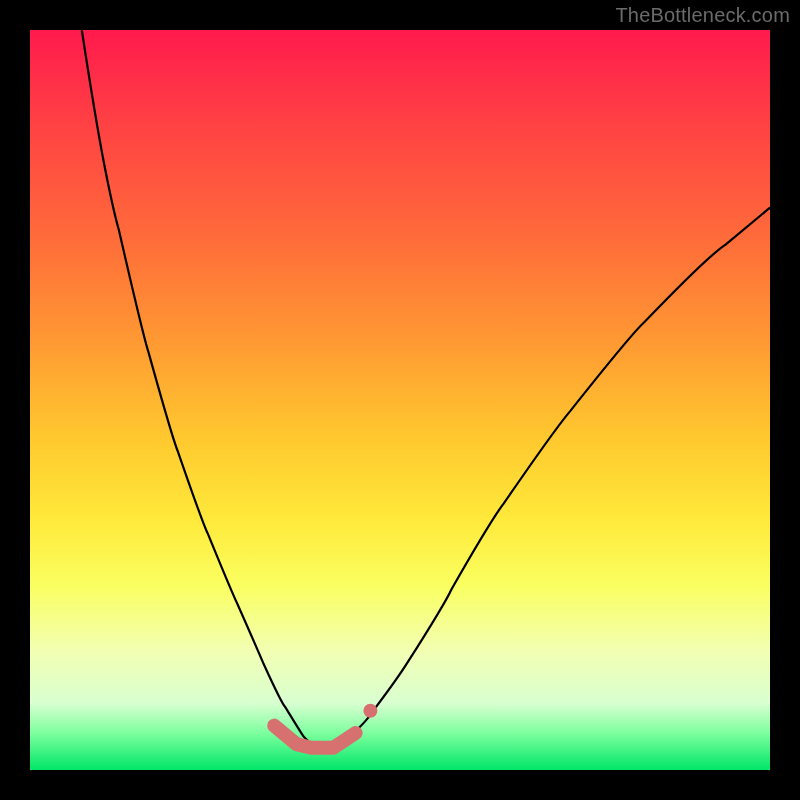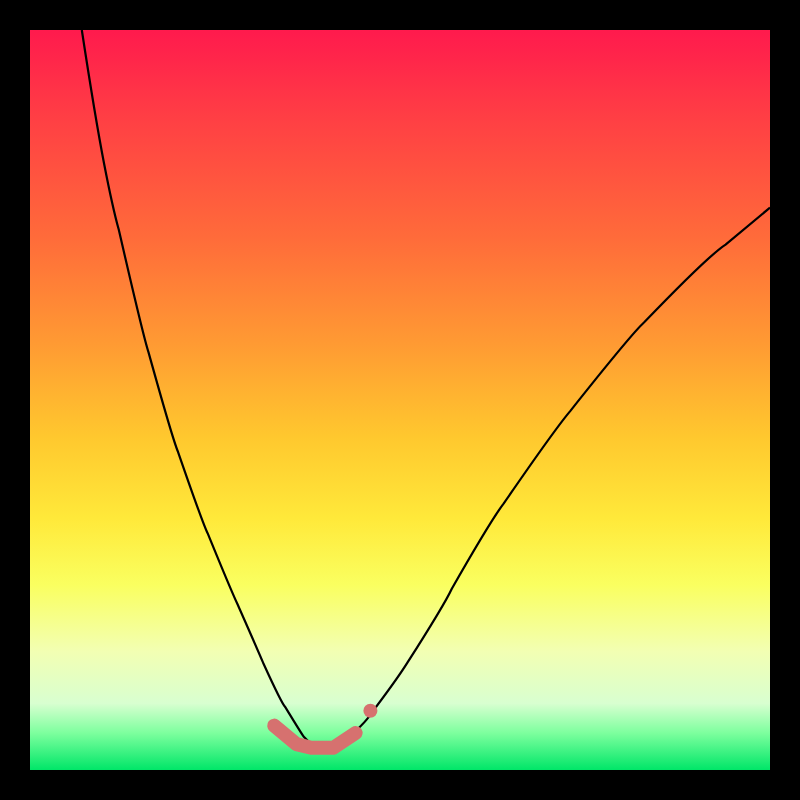--- a/index.html
+++ b/index.html
@@ -77,20 +77,21 @@
     color: #6b6b6b;
     font-size: 20px;
     font-weight: 500;
     letter-spacing: 0.2px;
   }
 </style>
 </head>
 <body>
 
 <div class="frame">
+  <div class="watermark">TheBottleneck.com</div>
 
   <div class="plot-area">
     <div class="gradient-bg"></div>
 
     <svg class="curve-svg" viewBox="0 0 740 740" preserveAspectRatio="none">
 
       <path id="curve-path" class="curve" d="M 51.800000000000004 0 Q 65.4 88.8 74.0 133.2 Q 82.6 177.6 88.8 199.8 Q 113.5 307.1 118.4 321.9 Q 143.1 410.7 148.0 421.8 Q 172.7 493.3 177.6 503.2 Q 202.3 563.6 207.2 573.5 Q 230.6 626.5 233.1 632.7 Q 251.6 673.4 255.3 677.1 Q 272.6 705.5 273.8 706.7 Q 287.4 721.5 292.3 717.8 Q 310.8 715.3 314.5 710.4 Q 334.2 694.4 340.4 684.5 Q 367.5 648.7 377.4 632.7 Q 414.4 574.7 421.8 558.7 Q 461.3 489.6 473.6 473.6 Q 525.4 398.4 540.2 381.1 Q 601.9 303.4 614.2 292.3 Q 678.3 225.7 695.6 214.6 L 740.0 177.6"></path>
 
       <path id="marker-path" class="marker-stroke" d="M244.2 695.6 L266.4 714.1 L281.2 717.8 L303.4 717.8 L325.6 703.0"></path>
 

